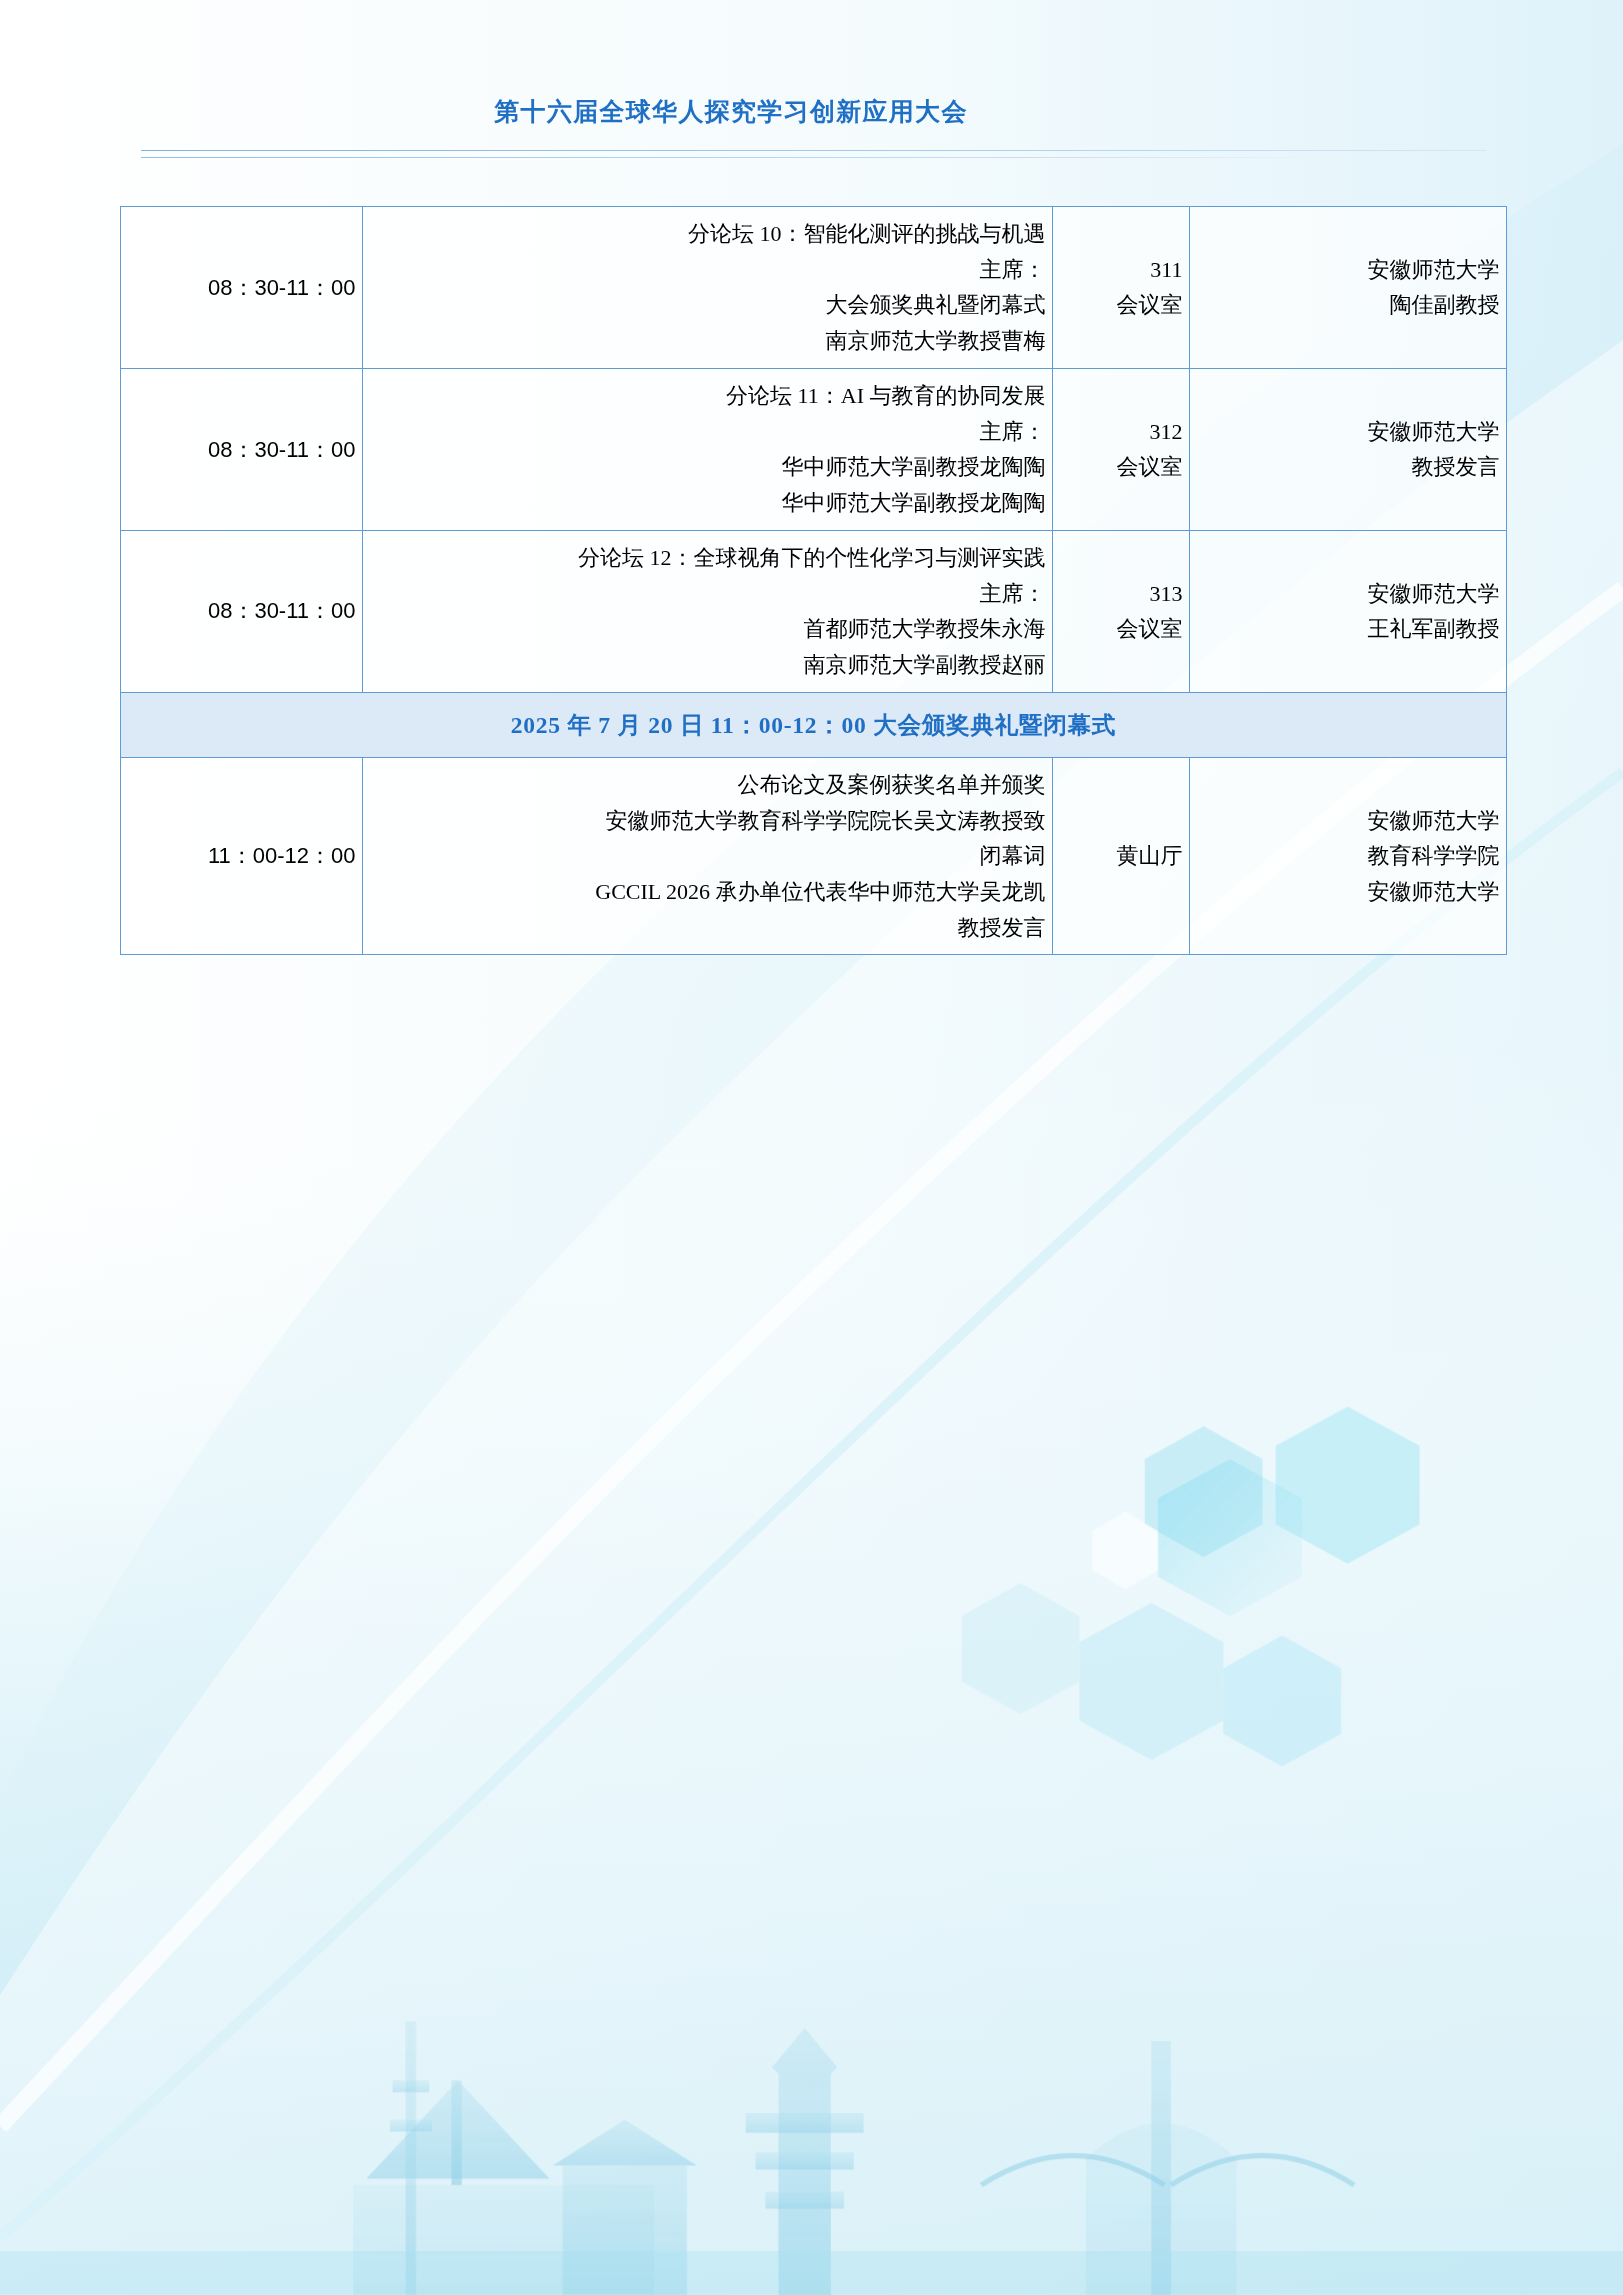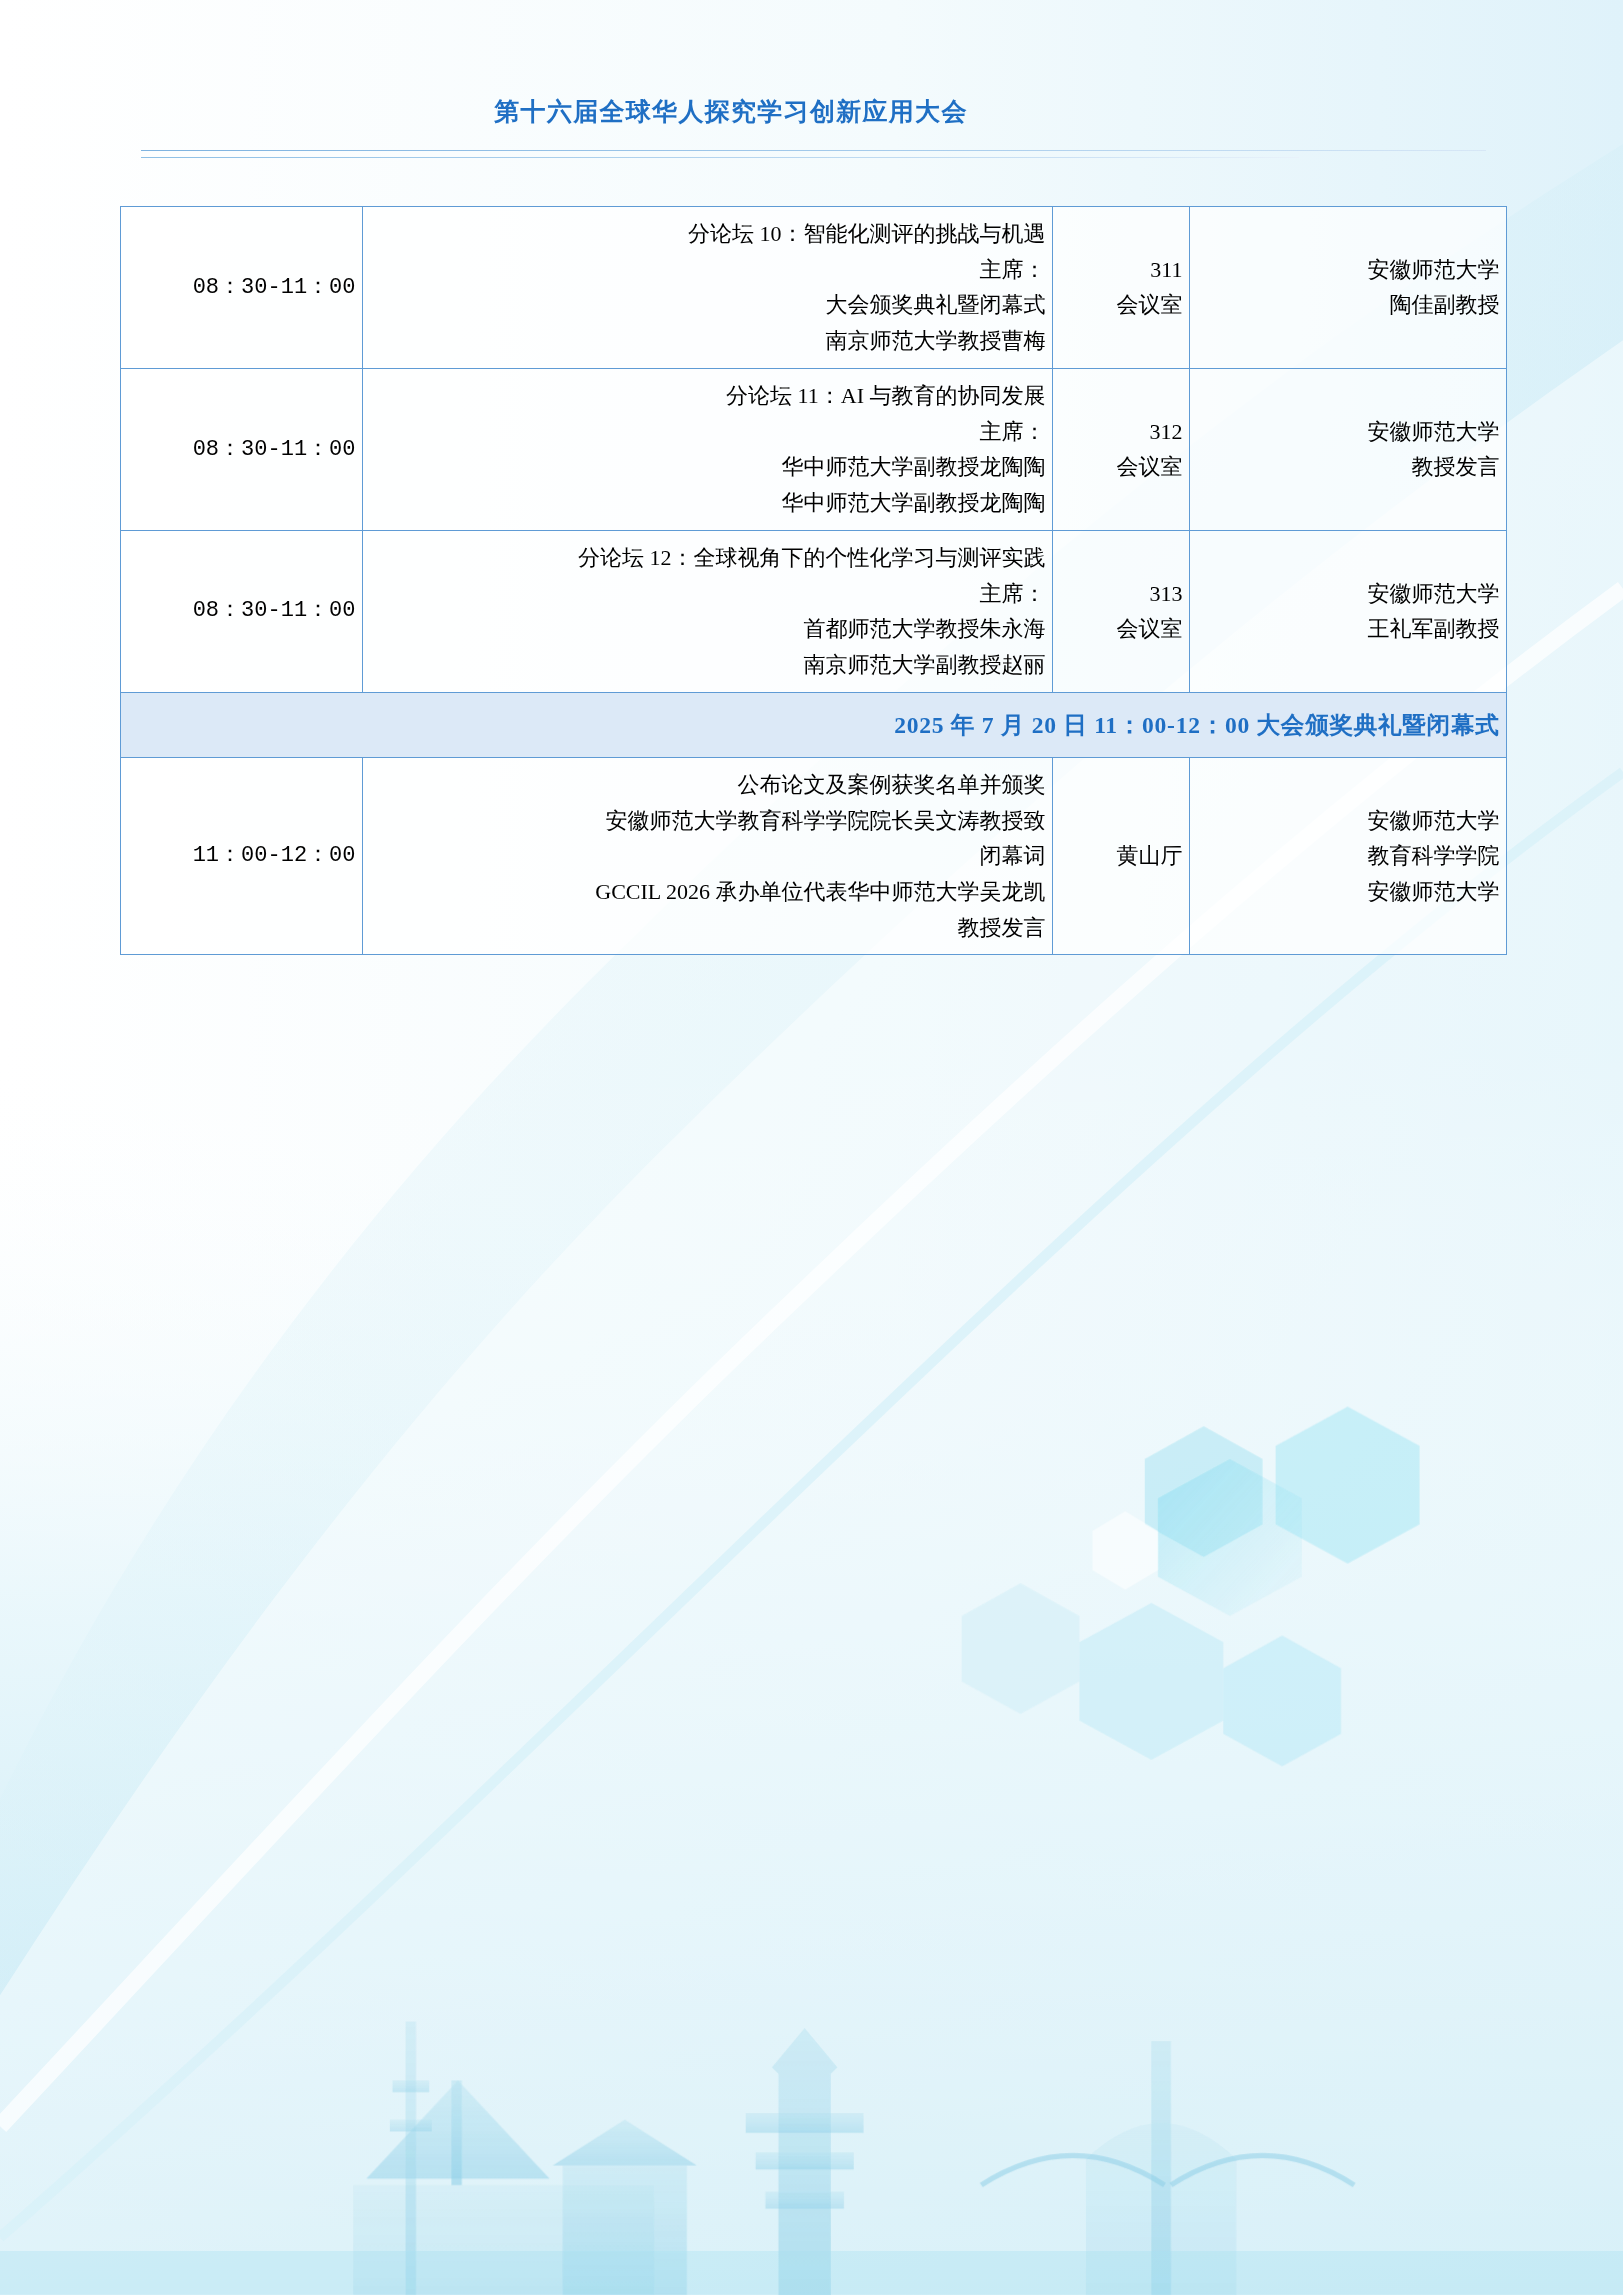--- a/index.html
+++ b/index.html
@@ -89,34 +89,34 @@
     line-height: 1.62;
     color: #000000;
     text-align: right;
   }
   .col-time   { width: 242px; }
   .col-topic  { width: 690px; }
   .col-room   { width: 137px; }
   .col-host   { width: 317px; }
 
   .cell-time {
-    font-family: Liberation Mono, monospace;
+    font-family: Liberation Sans, sans-serif;
     font-size: 22px;
     letter-spacing: 0px;
     white-space: nowrap;
   }
   .cell-topic {
     text-align: center;
   }
   .cell-topic .ln { display: block; }
   .cell-room .ln, .cell-host .ln { display: block; }
 
   .section-banner td {
     background: #dce9f7;
-    text-align: right;
+    text-align: center;
     padding: 13px 6.5px;
   }
   .section-banner .banner-text {
     color: #1f6fc4;
     font-weight: bold;
     font-size: 23.6px;
     letter-spacing: 0.7px;
   }
 
   

